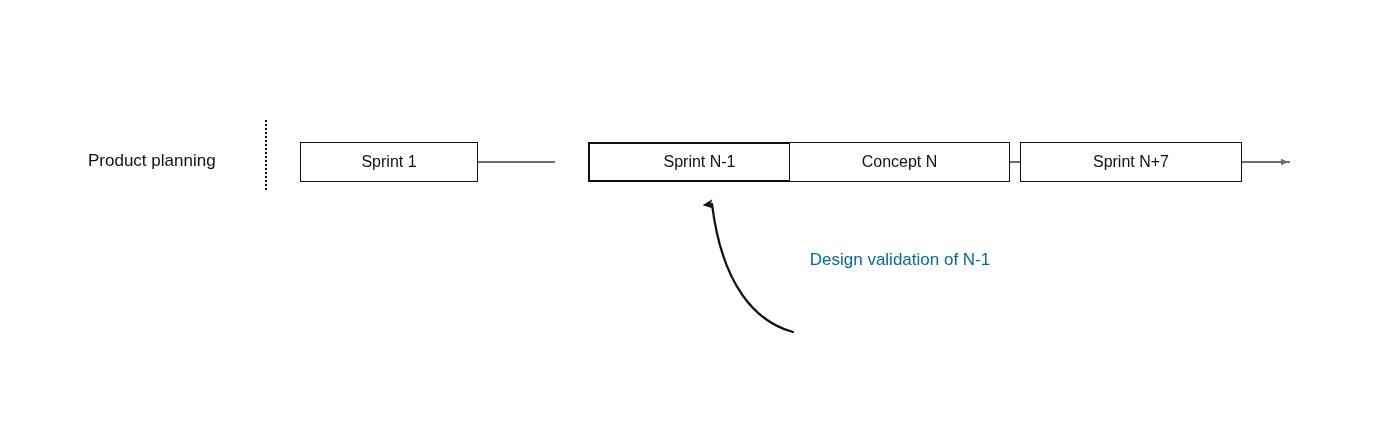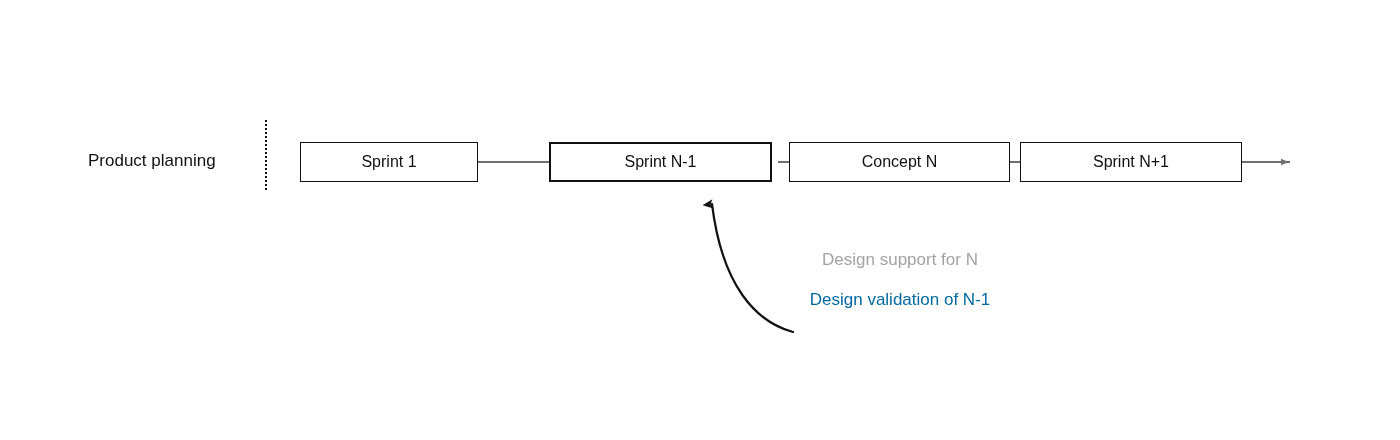--- a/index.html
+++ b/index.html
@@ -113,33 +113,32 @@
   <div class="divider"></div>
 
   <div id="sprint-track">
       <div class="connector" style="left: 478px; width: 77px;"></div>
       <div class="connector" style="left: 778px; width: 11px;"></div>
       <div class="connector" style="left: 1010px; width: 10px;"></div>
       <div class="connector" style="left: 1242px; width: 48px;"></div>
       <div class="sprint-box" style="left: 300px; width: 178px;">
         <span class="sprint-label">Sprint 1</span>
       </div>
-      <div class="sprint-box emphasis" style="left: 549px; width: 223px;">
+      <div class="sprint-box emphasis" style="left: 588px; width: 223px;">
         <span class="sprint-label">Sprint N-1</span>
       </div>
       <div class="sprint-box" style="left: 789px; width: 221px;">
         <span class="sprint-label">Concept N</span>
       </div>
       <div class="sprint-box" style="left: 1020px; width: 222px;">
-        <span class="sprint-label">Sprint N+1</span>
+        <span class="sprint-label">Sprint N+7</span>
       </div>
     </div>
 
   <div class="annotations" id="annotation-stack">
-      <div class="annotation">Design support for N</div>
       <div class="annotation active">Design validation of N-1</div>
     </div>
 
   <svg class="overlay" viewBox="0 0 1400 440" xmlns="http://www.w3.org/2000/svg">
     <defs>
       <marker id="arrow-gray" markerWidth="9" markerHeight="9" refX="7.5" refY="4" orient="auto" markerUnits="userSpaceOnUse">
         <path d="M0,0.6 L8,4 L0,7.4 z" fill="#6f6f6f"></path>
       </marker>
       <marker id="arrow-black" markerWidth="11" markerHeight="11" refX="5" refY="9.5" orient="auto" markerUnits="userSpaceOnUse">
         <path d="M5,0 L9.6,10.4 L5,8.1 L0.4,10.4 z" fill="#111111"></path>

